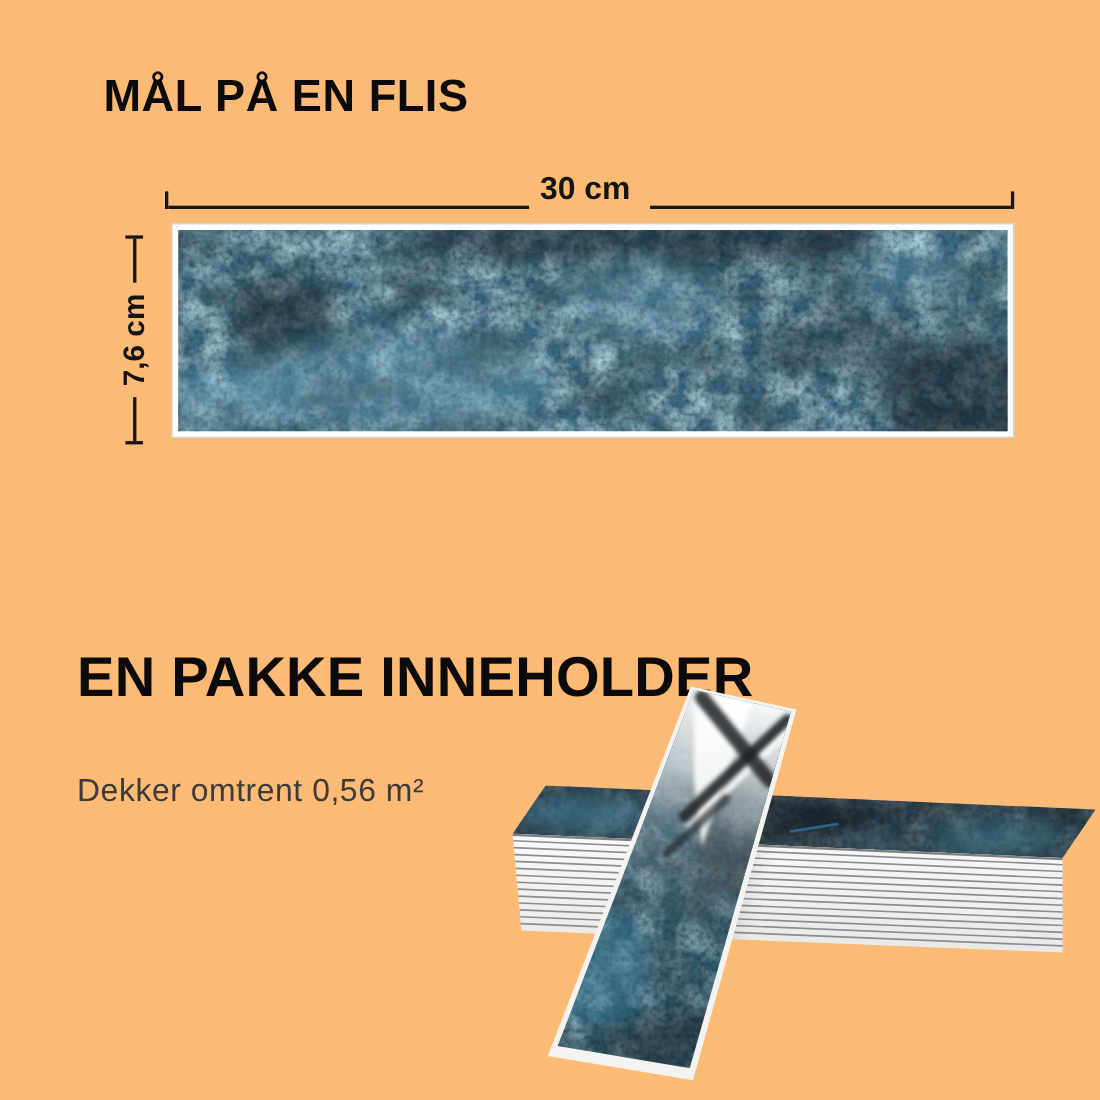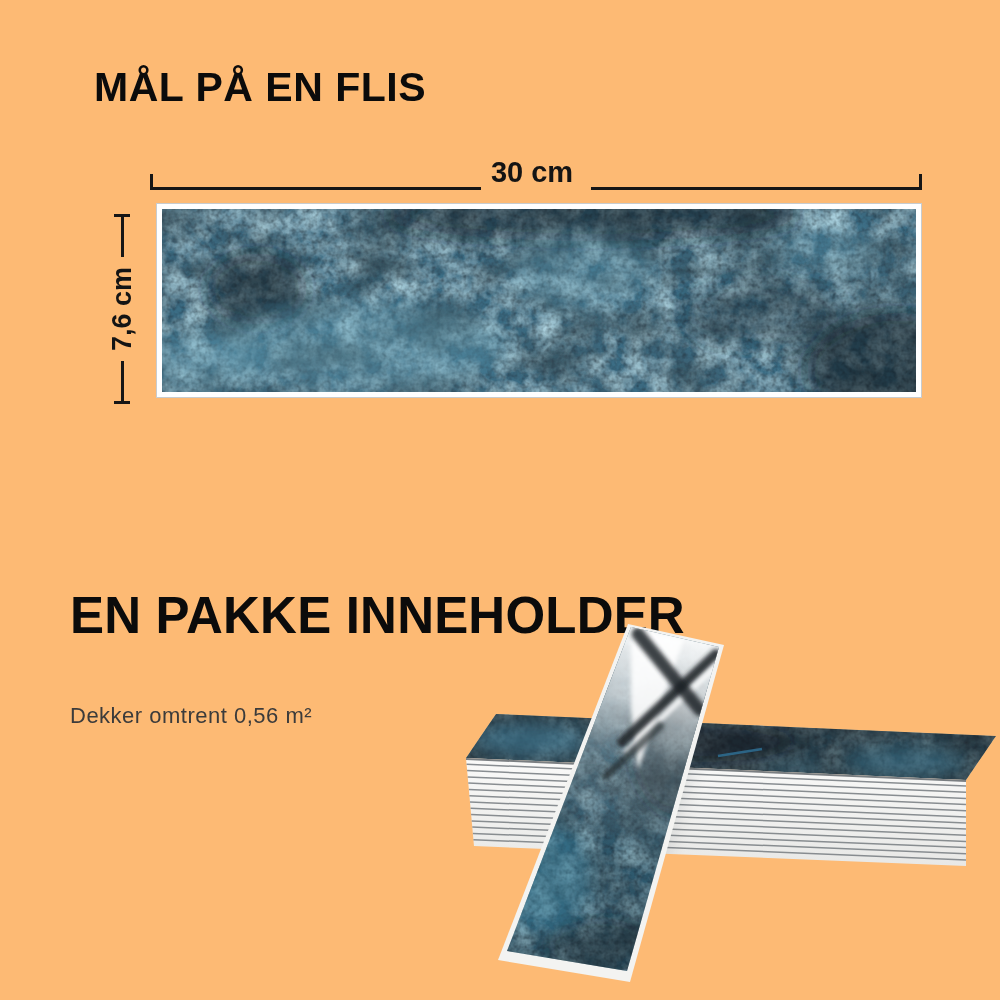--- a/index.html
+++ b/index.html
@@ -28,21 +28,21 @@
 
   .tile-frame { position:absolute; left:156px; top:203px; width:766px; height:195px;
                 background:#ffffff; border:1px solid #c7ccd0; padding:5px; }
   .tile-frame svg { display:block; width:100%; height:100%; }
 
   .thickness { position:absolute; left:156px; top:420px; width:766px; text-align:center;
                font-size:20px; font-weight:500; letter-spacing:1.2px; color:#1d1d1d; }
 
   .title2 { position:absolute; left:70px; top:583px; font-size:51px; font-weight:800;
             color:#0b0b0b; line-height:1.3; letter-spacing:0.2px; }
-  .subtext { position:absolute; left:70px; top:703px; font-size:22px; font-weight:400;
+  .subtext { position:absolute; left:70px; top:703px; font-size:29px; font-weight:400;
              letter-spacing:0.5px; color:#3b3b3b; }
 
   .stack-wrap { position:absolute; left:430px; top:598px; width:570px; height:402px; }
   .stack-wrap svg { display:block; width:100%; height:100%; }
 </style>
 </head>
 <body>
 
 <div class="stage">
 

